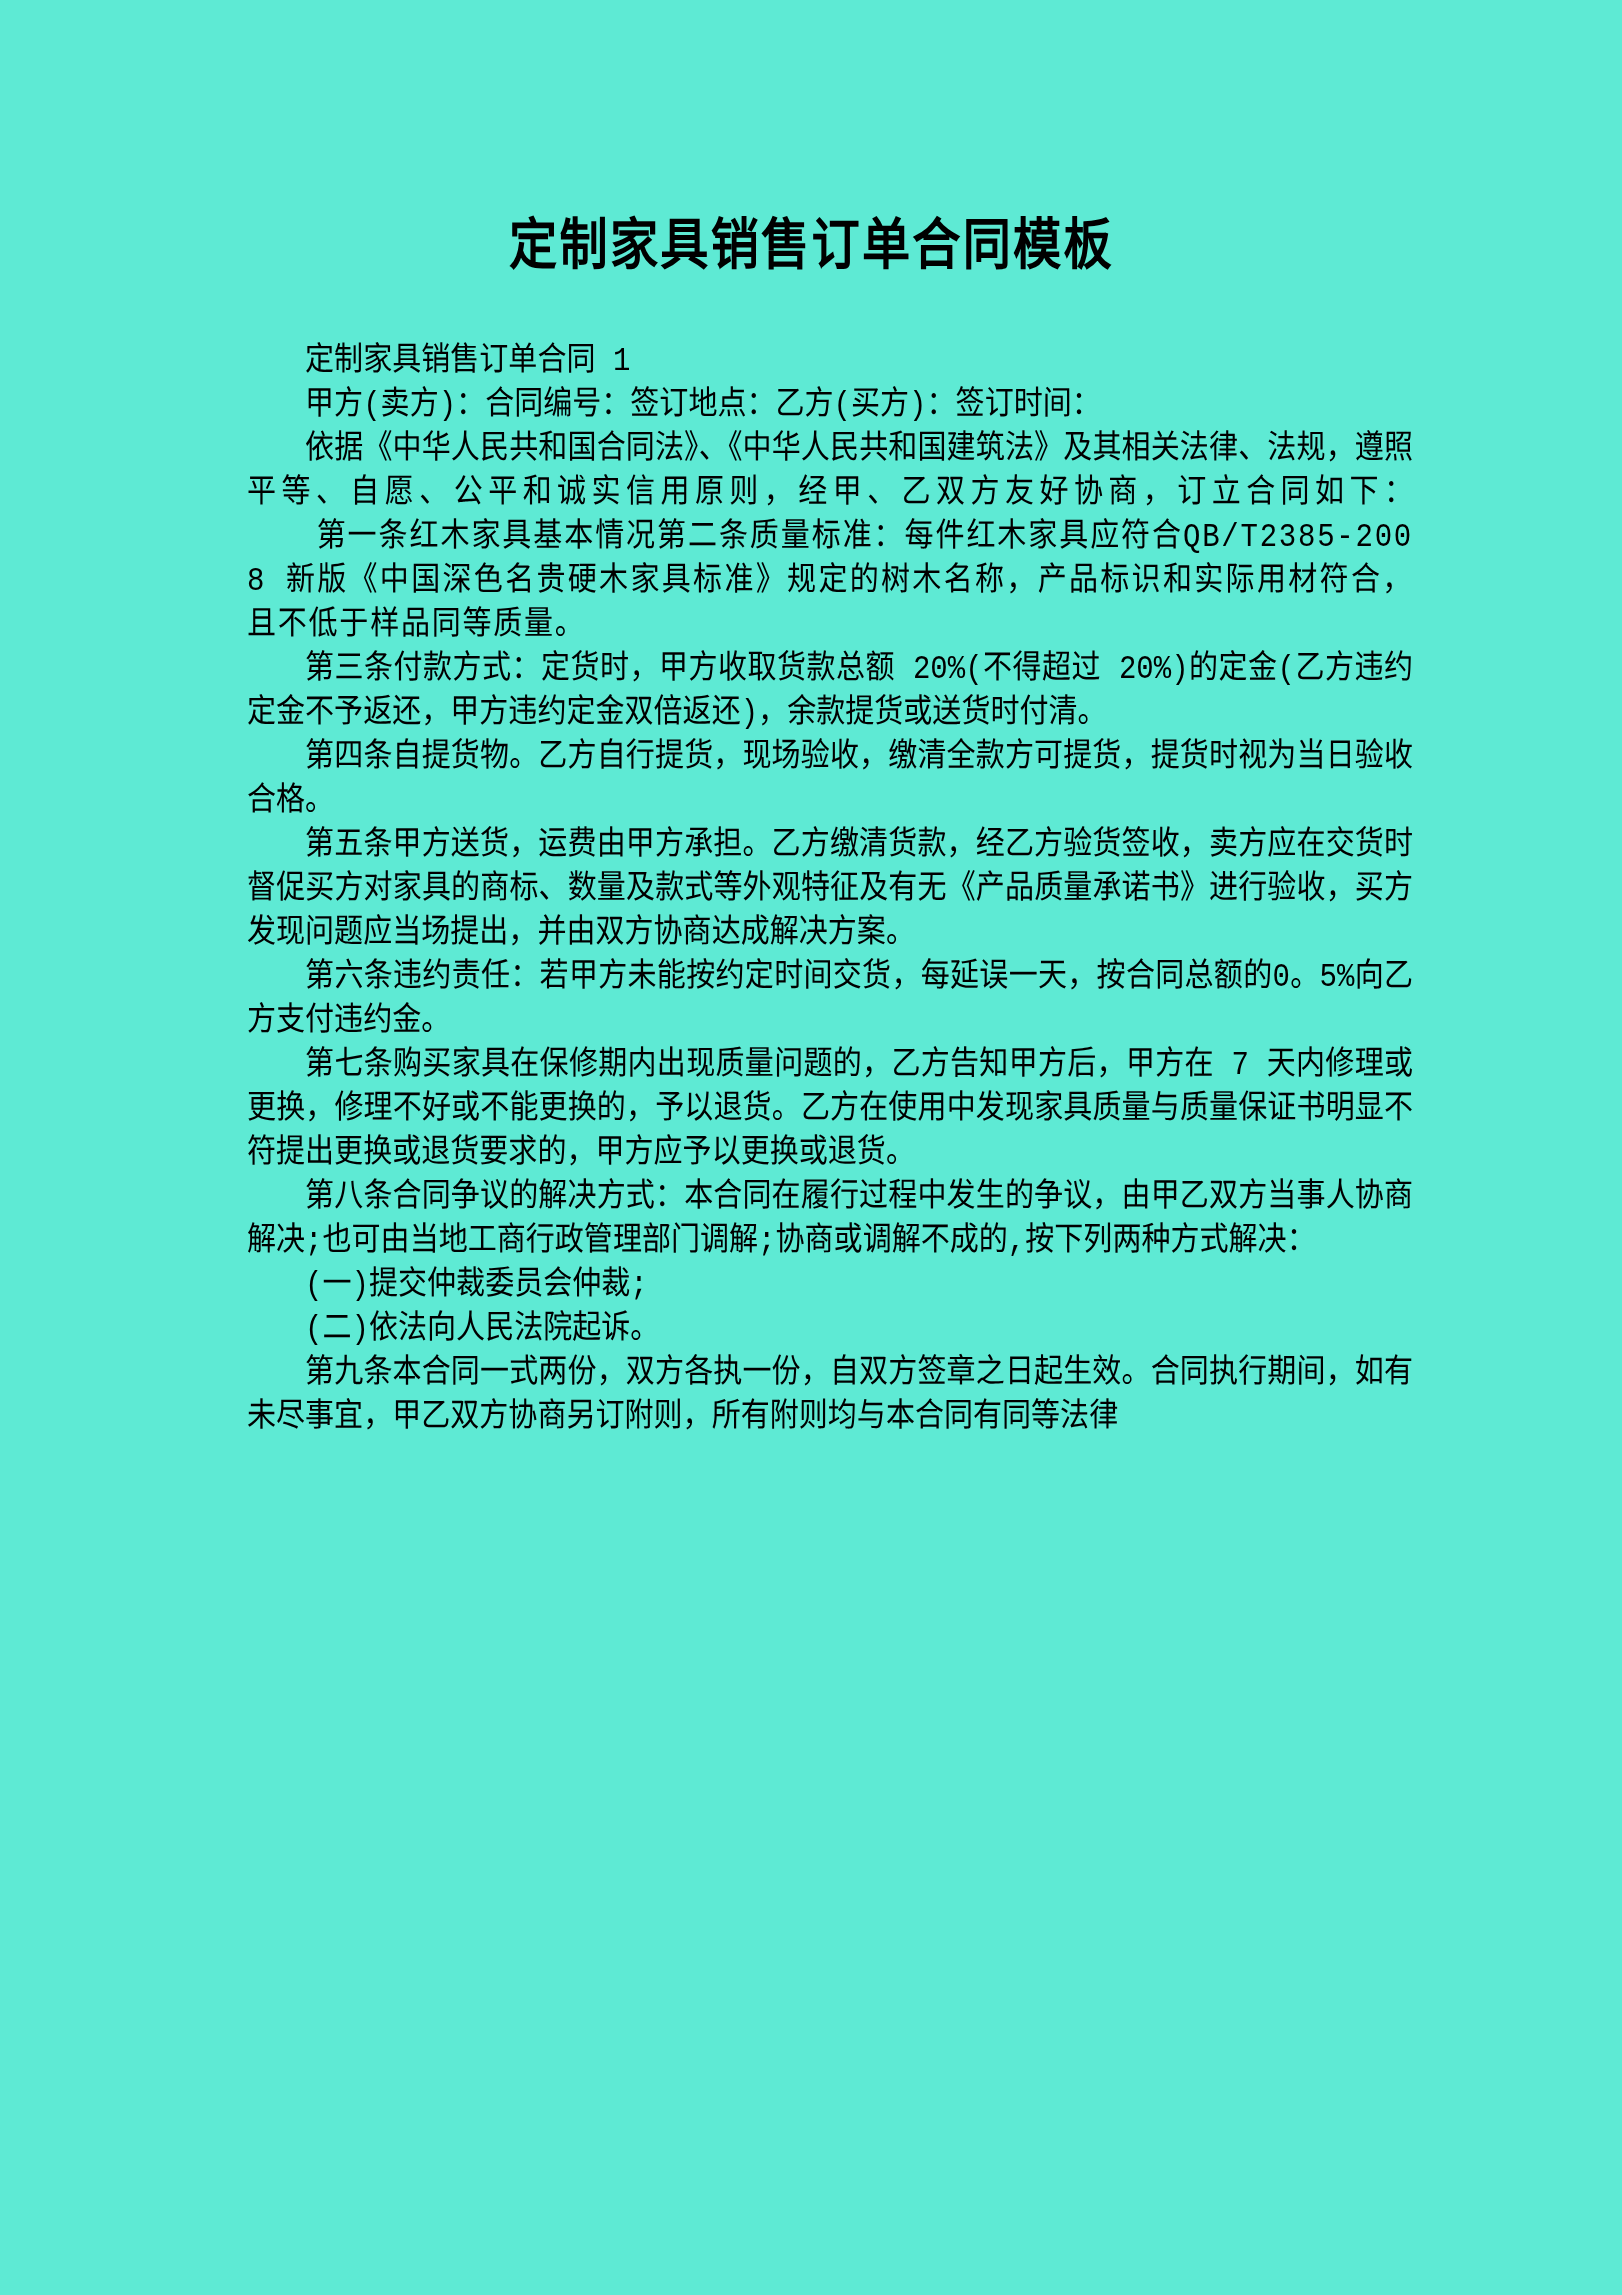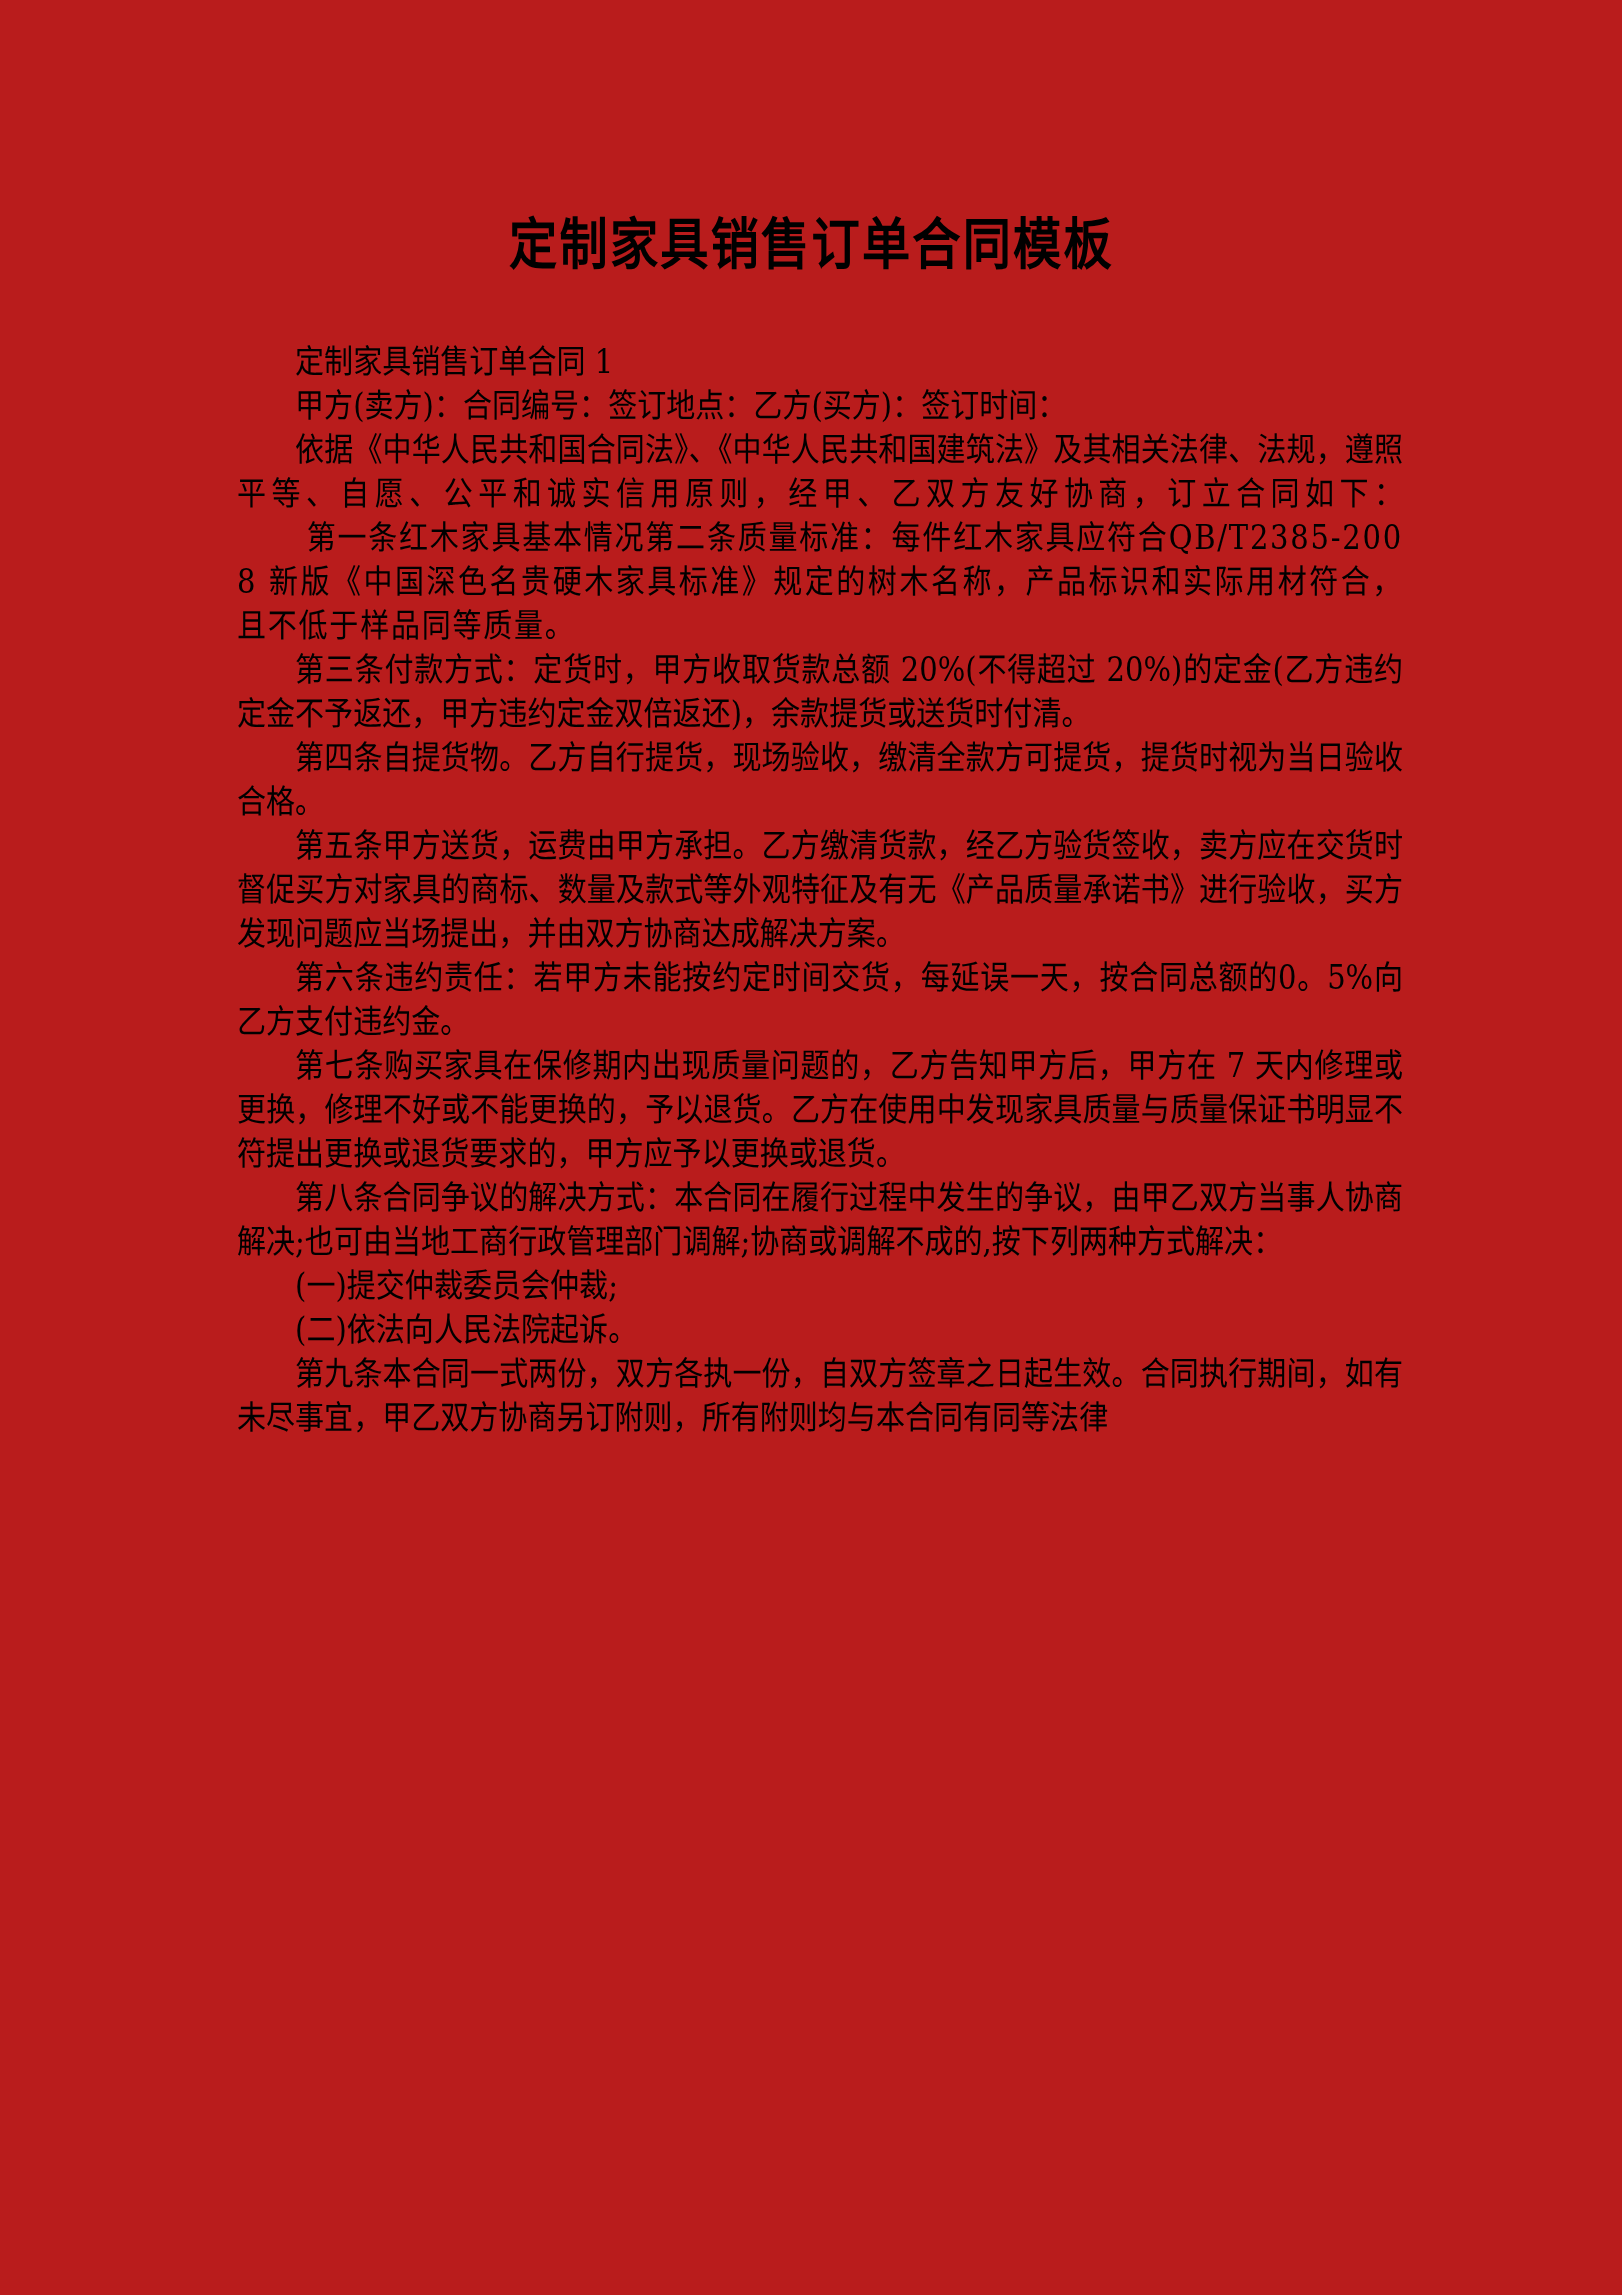--- a/index.html
+++ b/index.html
@@ -14,21 +14,21 @@
     font-family: "DejaVu Serif", "Liberation Serif", serif;
     color: #000000;
     overflow: hidden;
   }
 
   .page {
     position: relative;
     width: 1623px;
     height: 2295px;
     box-sizing: border-box;
-    background: #b91c1c;
+    background: #5eead4;
   }
 
   
   .doc-title {
     position: absolute;
     top: 171px;
     left: 0;
     width: 1623px;
     text-align: center;
     font-family: "DejaVu Sans", "Liberation Sans", sans-serif;
@@ -38,22 +38,23 @@
     letter-spacing: 2.6px;
     transform: scaleX(0.86);
     transform-origin: center top;
     white-space: nowrap;
   }
 
   
   .body-block {
     position: absolute;
     top: 340px;
-    left: 237px;
+    left: 247px;
     width: 1166px;
+    font-family: Liberation Mono, monospace;
   }
 
   .para {
     font-size: 33px;
     line-height: 44px;
     text-align: justify;
     text-justify: inter-character;
     margin: 0;
     transform: scaleX(0.88);
     transform-origin: left top;

